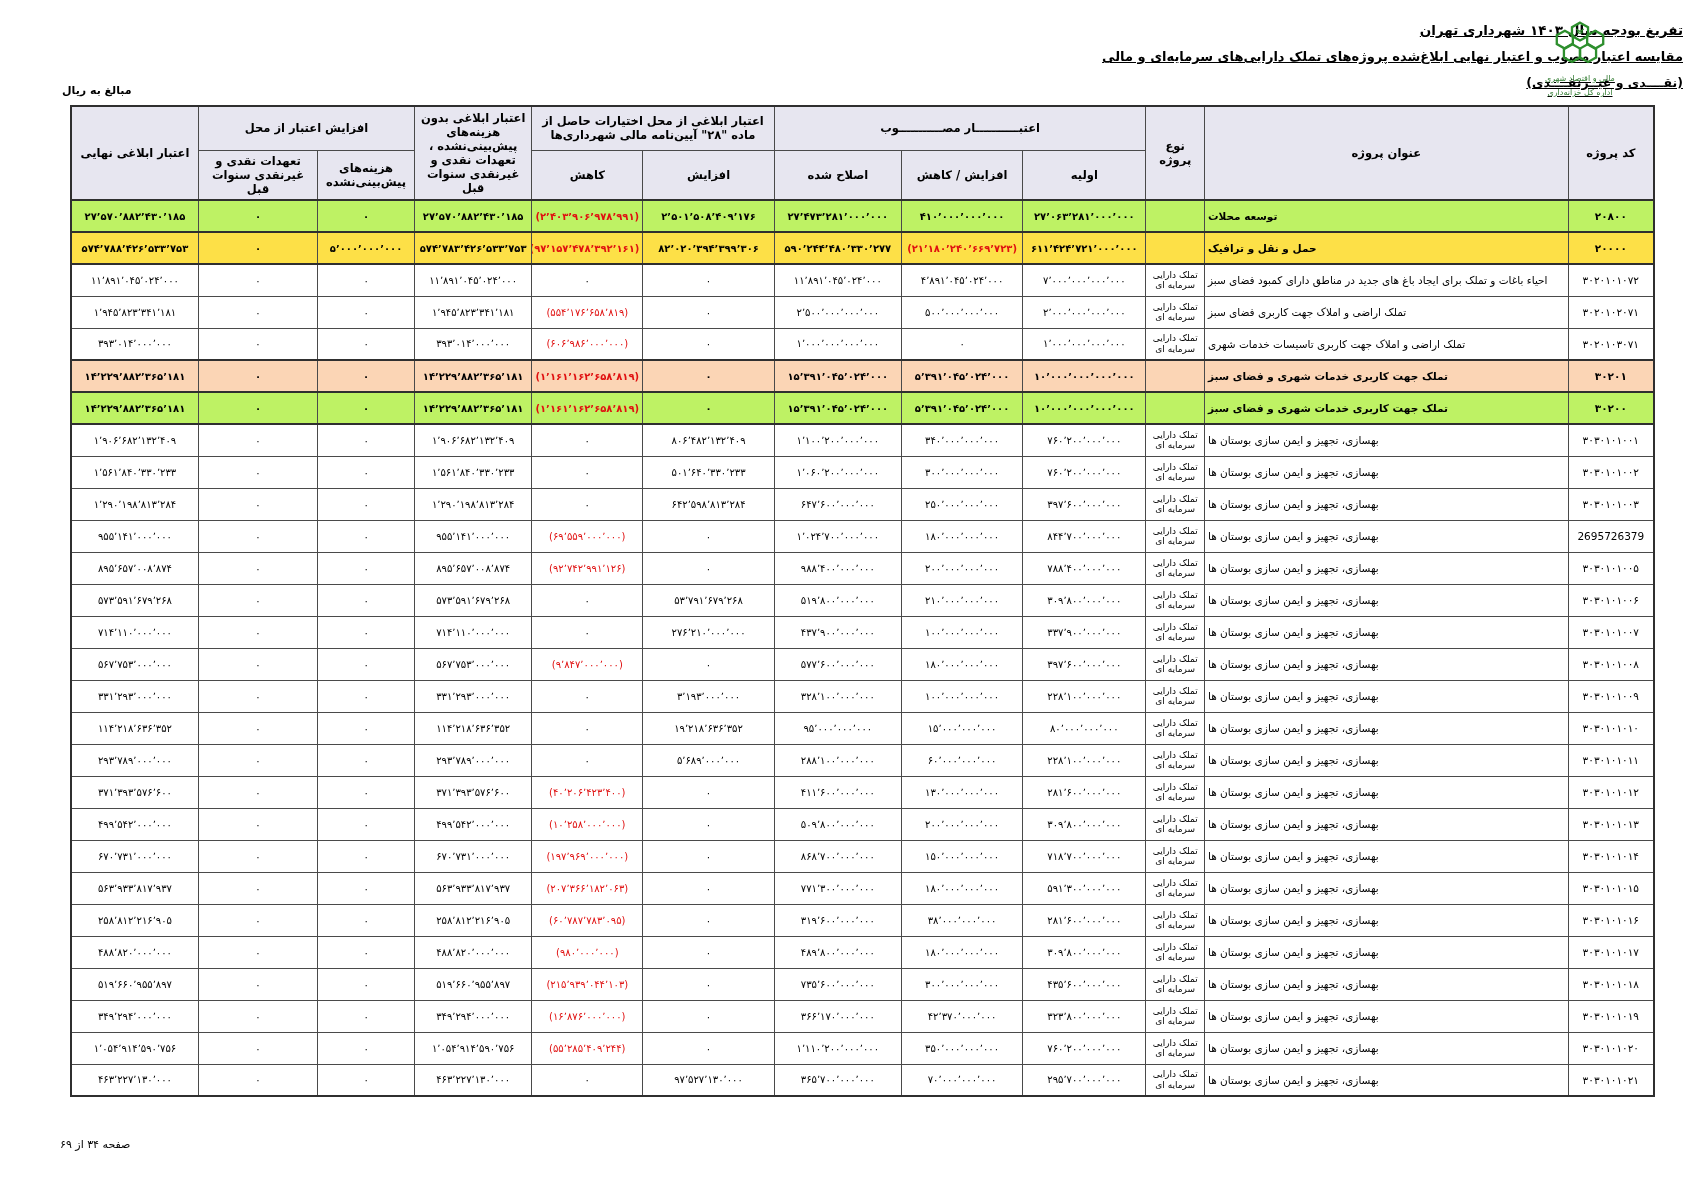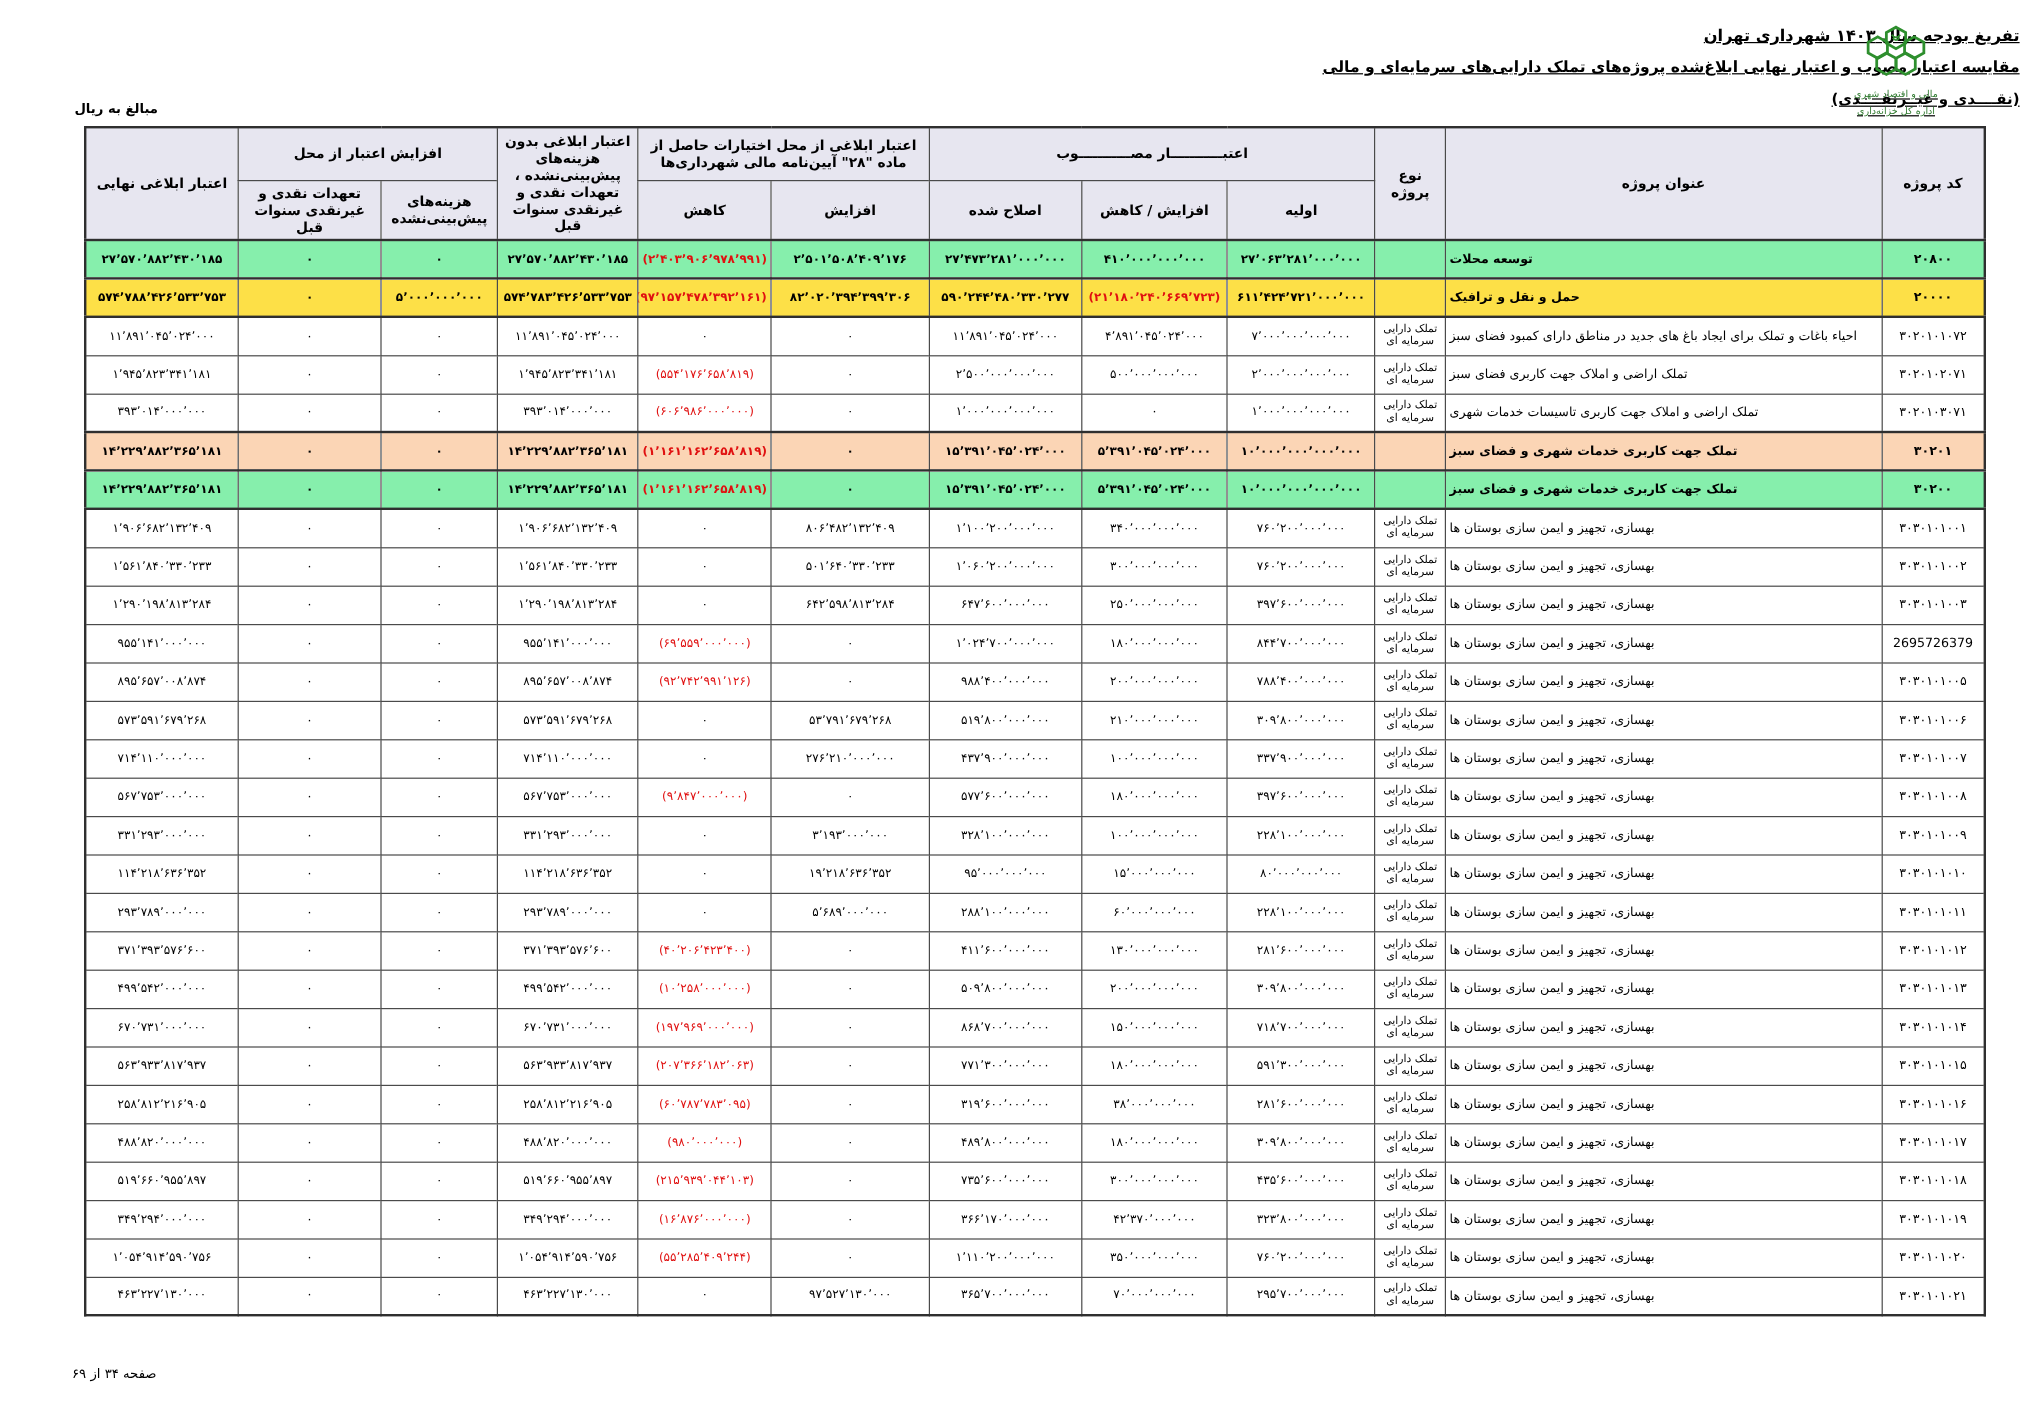--- a/index.html
+++ b/index.html
@@ -40,21 +40,21 @@
   thead tr.leaf-row  th { height:50px; }
   thead { border-bottom:2px solid #2f2f2f; }
 
   tbody tr { height:32px; }
   tbody td { font-size:10px; padding:0 3px; background:#fff; }
   td.title-cell { text-align:left; padding-right:5px; font-size:10.5px; white-space:nowrap; }
   td.type-cell  { font-size:9px; line-height:10.5px; }
   td.code-cell  { font-size:10.5px; }
   td.neg { color:#e01010; }
 
-  tr.bg-green  td { background:#86efac; font-weight:bold; }
+  tr.bg-green  td { background:#bef264; font-weight:bold; }
   tr.bg-yellow td { background:#fde047; font-weight:bold; }
   tr.bg-orange td { background:#fbd5b5; font-weight:bold; }
   tr.bg-green, tr.bg-yellow, tr.bg-orange { border-top:2px solid #2f2f2f; border-bottom:2px solid #2f2f2f; }
 
   .footer-page { position:absolute; top:1138px; left:60px; font-size:11px; }
 </style>
 </head>
 <body>
 
 <div class="titles">

